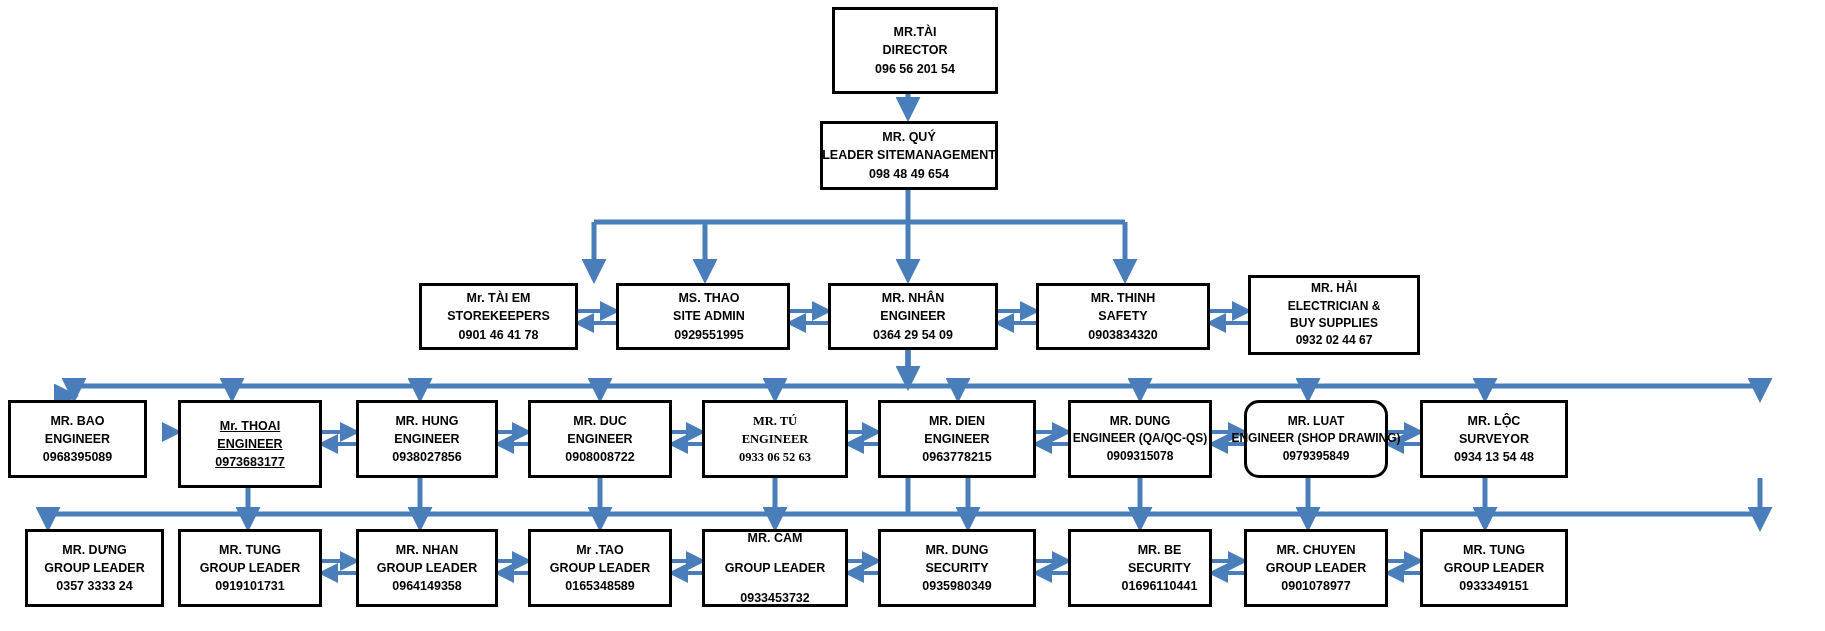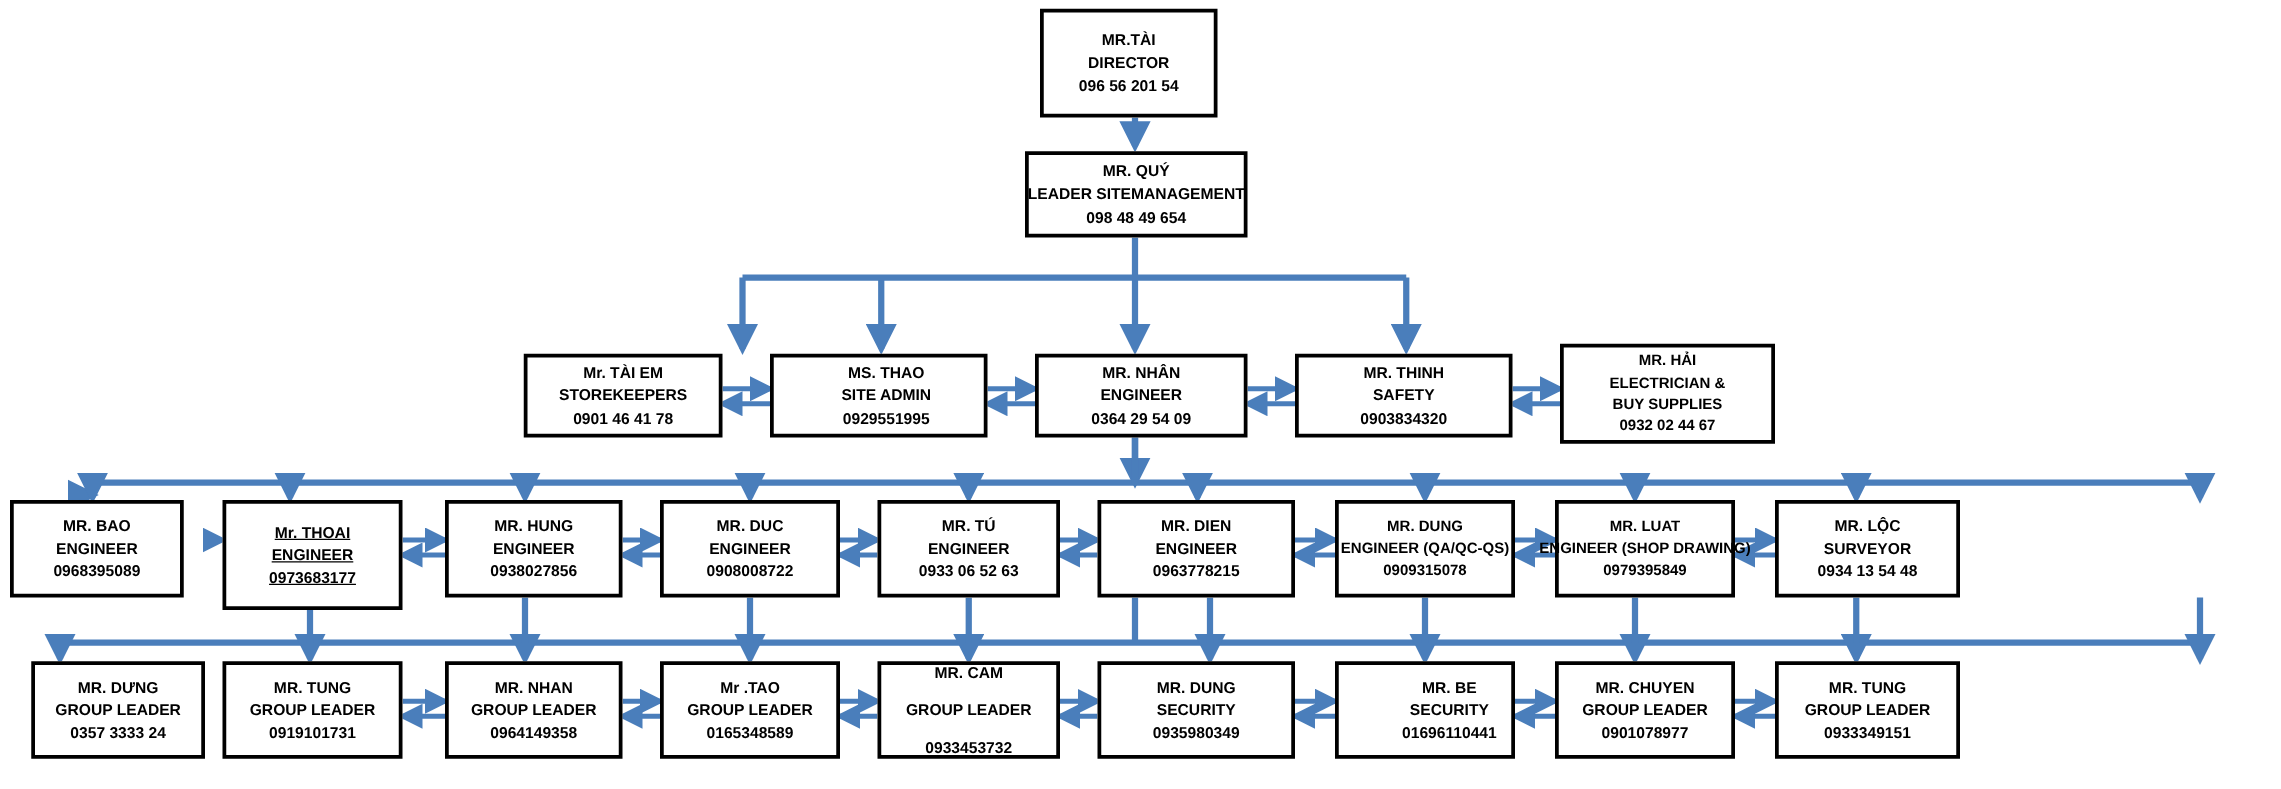--- a/index.html
+++ b/index.html
@@ -168,21 +168,21 @@
       <path d="M 878 573 L 848 573" marker-end="url(#ar)"></path>
       <path d="M 1036 561 L 1068 561" marker-end="url(#ar)"></path>
       <path d="M 1068 573 L 1036 573" marker-end="url(#ar)"></path>
       <path d="M 1212 561 L 1244 561" marker-end="url(#ar)"></path>
       <path d="M 1244 573 L 1212 573" marker-end="url(#ar)"></path>
       <path d="M 1388 561 L 1420 561" marker-end="url(#ar)"></path>
       <path d="M 1420 573 L 1388 573" marker-end="url(#ar)"></path>
     </g>
   </svg>
 
-  <div class="node" style="left:832px; top:7px; width:142px; height:87px;">
+  <div class="node" style="left:832px; top:7px; width:166px; height:87px;">
     <span class="ln">MR.TÀI</span>
     <span class="ln">DIRECTOR</span>
     <span class="ln">096 56 201 54</span>
   </div>
 
   <div class="node" style="left:820px; top:121px; width:178px; height:69px;">
     <span class="ln">MR. QUÝ</span>
     <span class="ln">LEADER SITEMANAGEMENT</span>
     <span class="ln">098 48 49 654</span>
   </div>
@@ -227,36 +227,36 @@
   <div class="node" style="left:356px; top:400px; width:142px; height:78px;">
     <span class="ln">MR. HUNG</span>
     <span class="ln">ENGINEER</span>
     <span class="ln">0938027856</span>
   </div>
   <div class="node" style="left:528px; top:400px; width:144px; height:78px;">
     <span class="ln">MR. DUC</span>
     <span class="ln">ENGINEER</span>
     <span class="ln">0908008722</span>
   </div>
-  <div class="node" style="left:702px; top:400px; width:146px; height:78px;">
+  <div class="node" style="left:702px; top:400px; width:146px; height:78px;font-family:Liberation Serif, serif;">
     <span class="ln">MR. TÚ</span>
     <span class="ln">ENGINEER</span>
     <span class="ln">0933 06 52 63</span>
   </div>
   <div class="node" style="left:878px; top:400px; width:158px; height:78px;">
     <span class="ln">MR. DIEN</span>
     <span class="ln">ENGINEER</span>
     <span class="ln">0963778215</span>
   </div>
   <div class="node small" style="left:1068px; top:400px; width:144px; height:78px;">
     <span class="ln">MR. DUNG</span>
     <span class="ln">ENGINEER (QA/QC-QS)</span>
     <span class="ln">0909315078</span>
   </div>
-  <div class="node small" style="left:1244px; top:400px; width:144px; height:78px;">
+  <div class="node small" style="left:1244px; top:400px; width:144px; height:78px;border-radius:15px;">
     <span class="ln">MR. LUAT</span>
     <span class="ln">ENGINEER (SHOP DRAWING)</span>
     <span class="ln">0979395849</span>
   </div>
   <div class="node" style="left:1420px; top:400px; width:148px; height:78px;">
     <span class="ln">MR. LỘC</span>
     <span class="ln">SURVEYOR</span>
     <span class="ln">0934 13 54 48</span>
   </div>
 

